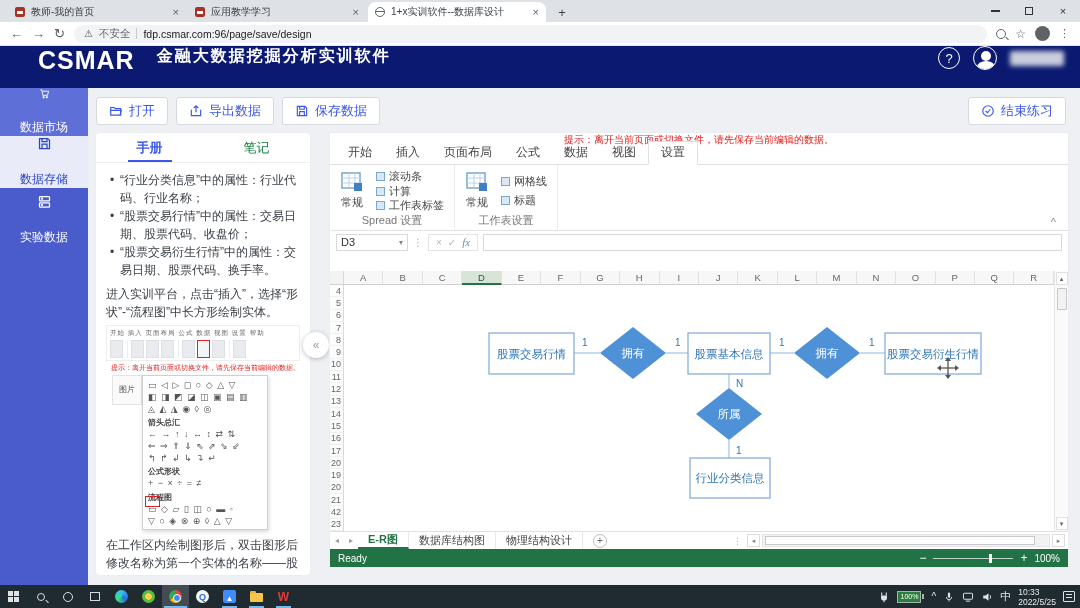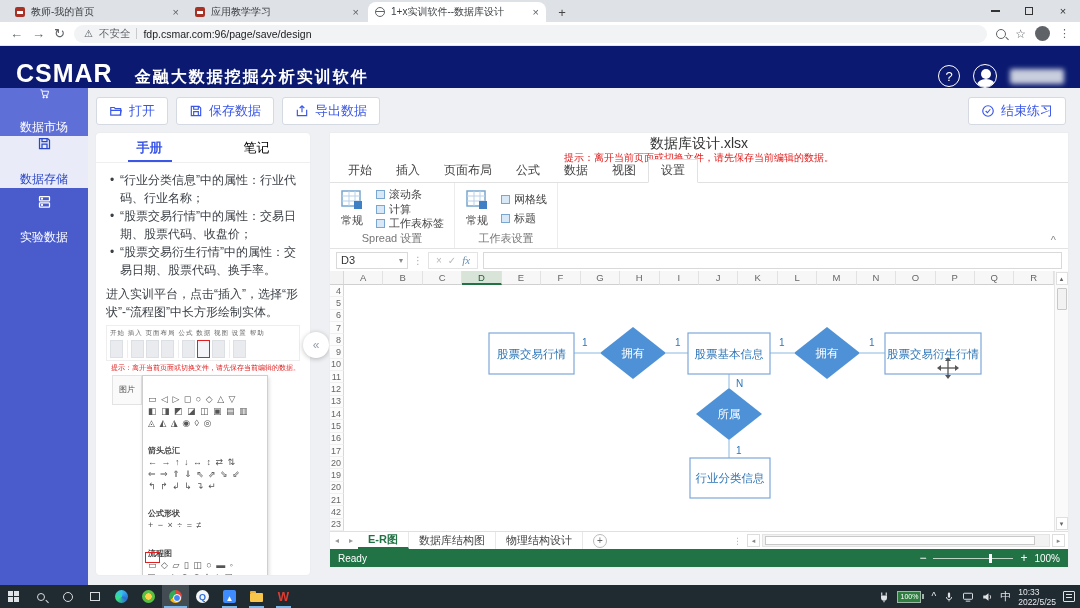--- a/index.html
+++ b/index.html
@@ -29,21 +29,21 @@
 .warn{color:#5f6368;font-size:10px}
 .sec-lbl{color:#5f6368}
 .url-div{width:1px;height:11px;background:#c8cace}
 .mag{width:10px;height:10px;border:1.4px solid #5f6368;border-radius:50%;position:relative}
 .mag:after{content:"";position:absolute;left:8px;top:8px;width:4px;height:1.4px;background:#5f6368;transform:rotate(45deg)}
 .star{color:#5f6368;font-size:12px}
 .bavatar{width:15px;height:15px;border-radius:50%;background:#5f6368}
 .dots3{color:#5f6368;font-size:11px}
 
 
-.appheader{position:absolute;left:0;top:46px;right:0;height:42px;background:#0b1a70;display:flex;align-items:flex-end;padding:0 16px 0 16px}
+.appheader{position:absolute;left:0;top:46px;right:0;height:42px;background:#0b1a70;display:flex;align-items:flex-start;padding:0 16px 0 38px}
 .logo{color:#fff;font-size:25px;font-weight:800;letter-spacing:1px}
 .apptitle{color:#fff;font-size:16px;font-weight:700;letter-spacing:2px;margin-left:22px}
 .hdr-right{margin-left:auto;display:flex;align-items:center;gap:13px}
 .helpc{width:22px;height:22px;border:1.7px solid #fff;border-radius:50%;color:#fff;font-size:13px}
 .avc{width:24px;height:24px;border:1.7px solid #fff;border-radius:50%;overflow:hidden;position:relative}
 .avc i{position:absolute;left:7px;top:4px;width:10px;height:10px;border-radius:50%;background:#fff}
 .avc b{position:absolute;left:3px;top:14px;width:18px;height:12px;border-radius:50%;background:#fff}
 .blurname{width:54px;height:15px;background:#c9cede;border-radius:2px;filter:blur(2.5px)}
 
 
@@ -56,40 +56,40 @@
 
 
 .toolbar{position:absolute;left:96px;top:96px;right:14px;height:30px;display:flex;align-items:center;gap:8px}
 .tbtn{height:28px;padding:0 12px;background:#fff;border:1px solid #d5d9e2;border-radius:3px;color:#3a57e8;font-size:13px;display:flex;align-items:center;gap:6px}
 .tbtn svg{width:14px;height:14px}
 .endbtn{margin-left:auto}
 
 
 .manual{position:absolute;left:96px;top:133px;width:214px;height:442px;background:#fff;border-radius:4px;box-shadow:0 0 0 1px #ebedf0;overflow:hidden}
 .mtabs{height:30px;display:flex;border-bottom:1px solid #efefef}
-.mtab{flex:1;display:flex;align-items:center;justify-content:center;font-size:13px;color:#000000;position:relative}
+.mtab{flex:1;display:flex;align-items:center;justify-content:center;font-size:13px;color:#15803d;position:relative}
 .mtab.active{color:#3a57e8;font-weight:700}
 .mtab.active:after{content:"";position:absolute;bottom:0;left:50%;transform:translateX(-50%);width:44px;height:2px;background:#3a57e8}
 .mbody{padding:6px 10px 0;font-size:12px;color:#3a3f45;line-height:1.5;height:calc(100% - 30px);overflow:hidden}
 .mintro{padding-left:14px}
 .mbody ul{list-style:none;padding-left:4px;margin:2px 0}
 .mbody li{padding-left:10px;position:relative}
 .mbody li:before{content:"•";position:absolute;left:0;top:0}
 .mpara{margin:6px 0 4px}
 .shot1{margin:2px 0;border:1px solid #eee;padding:2px 3px;background:#fff}
 .shot1-tabs{font-size:6.5px;color:#666;letter-spacing:1px;white-space:nowrap;overflow:hidden}
 .shot1-icons{display:flex;gap:3px;margin-top:2px;align-items:flex-start}
 .s1i{width:13px;height:18px;background:#e9ebee;border:1px solid #dcdfe3}
 .s1i.hl{border:1.6px solid #e02020;background:#f2f4f7}
 .s1grp{display:flex;gap:2px;padding-right:4px;border-right:1px solid #eee}
 .tipred{color:#e02020;font-size:7px;text-align:right;margin:1px 0 2px}
 .shot2{display:flex;margin:0 0 3px 6px;align-items:flex-start}
 .shot2-left{width:30px;border:1px solid #e3e3e3;font-size:8px;color:#555;padding:8px 2px;text-align:center;background:#fafafa}
 .shot2-menu{width:126px;border:1px solid #cfcfcf;box-shadow:1px 2px 4px rgba(0,0,0,.15);background:#fff;padding:2px 5px;position:relative}
-.sec-title{font-size:8px;font-weight:700;color:#444;margin-top:16px}
+.sec-title{font-size:8px;font-weight:700;color:#444;margin-top:2px}
 .shape-row{font-size:9px;color:#555;letter-spacing:1px;line-height:1.3;white-space:nowrap;overflow:hidden}
 .redbox{position:absolute;width:15px;height:11px;border:1.5px solid #e02020;left:2px}
 
 
 .collapse{position:absolute;left:303px;top:332px;width:26px;height:26px;background:#fff;border-radius:50%;box-shadow:0 1px 5px rgba(0,0,0,.25);color:#98a0ad;font-size:12px}
 
 
 .sheet{position:absolute;left:330px;top:133px;width:738px;height:434px;background:#fff;box-shadow:0 0 0 1px #ebedf0}
 .wbtitle{text-align:center;font-size:14px;color:#333;height:18px;line-height:20px}
 .wbhint{text-align:center;font-size:10px;color:#e02020;height:13px}
@@ -268,31 +268,31 @@
   <div class="toolbar">
     <button class="tbtn">
       <svg viewBox="0 0 24 24" fill="none" stroke="currentColor" stroke-width="2">
           <path d="M3 6h6l2 2h9v11H3z"></path>
           <path d="M3 11h18l-2 8"></path>
         </svg>
       <span>打开</span>
     </button>
     <button class="tbtn">
       <svg viewBox="0 0 24 24" fill="none" stroke="currentColor" stroke-width="2">
-          <path d="M4 4h13l3 3v13H4z"></path>
-          <path d="M8 4v5h8V4M8 20v-7h8v7"></path>
-        </svg>
-      <span>保存数据</span>
+          <path d="M4 10v10h16V10"></path>
+          <path d="M12 14V3m0 0l-4 4m4-4l4 4"></path>
+        </svg>
+      <span>导出数据</span>
     </button>
     <button class="tbtn">
       <svg viewBox="0 0 24 24" fill="none" stroke="currentColor" stroke-width="2">
-          <path d="M4 10v10h16V10"></path>
-          <path d="M12 14V3m0 0l-4 4m4-4l4 4"></path>
-        </svg>
-      <span>导出数据</span>
+          <path d="M4 4h13l3 3v13H4z"></path>
+          <path d="M8 4v5h8V4M8 20v-7h8v7"></path>
+        </svg>
+      <span>保存数据</span>
     </button>
     <button class="tbtn endbtn">
       <svg viewBox="0 0 24 24" fill="none" stroke="currentColor" stroke-width="2">
           <circle cx="12" cy="12" r="9"></circle>
           <path d="M8 12l3 3 5-6"></path>
         </svg>
       <span>结束练习</span>
     </button>
   </div>
 
@@ -361,21 +361,20 @@
         </div>
       </div>
 
       <div class="mpara">在工作区内绘制图形后，双击图形后修改名称为第一个实体的名称——股票交易行情，如下图所示：</div>
     </div>
   </div>
 
   <div class="collapse ctr">«</div>
 
   <div class="sheet">
-    <div class="wbtitle">数据库设计.xlsx</div>
     <div class="wbhint">提示：离开当前页面或切换文件，请先保存当前编辑的数据。</div>
 
     <div class="rtabs">
 
     <div class="rtab">开始</div>
         <div class="rtab">插入</div>
         <div class="rtab">页面布局</div>
         <div class="rtab">公式</div>
         <div class="rtab">数据</div>
         <div class="rtab">视图</div>

